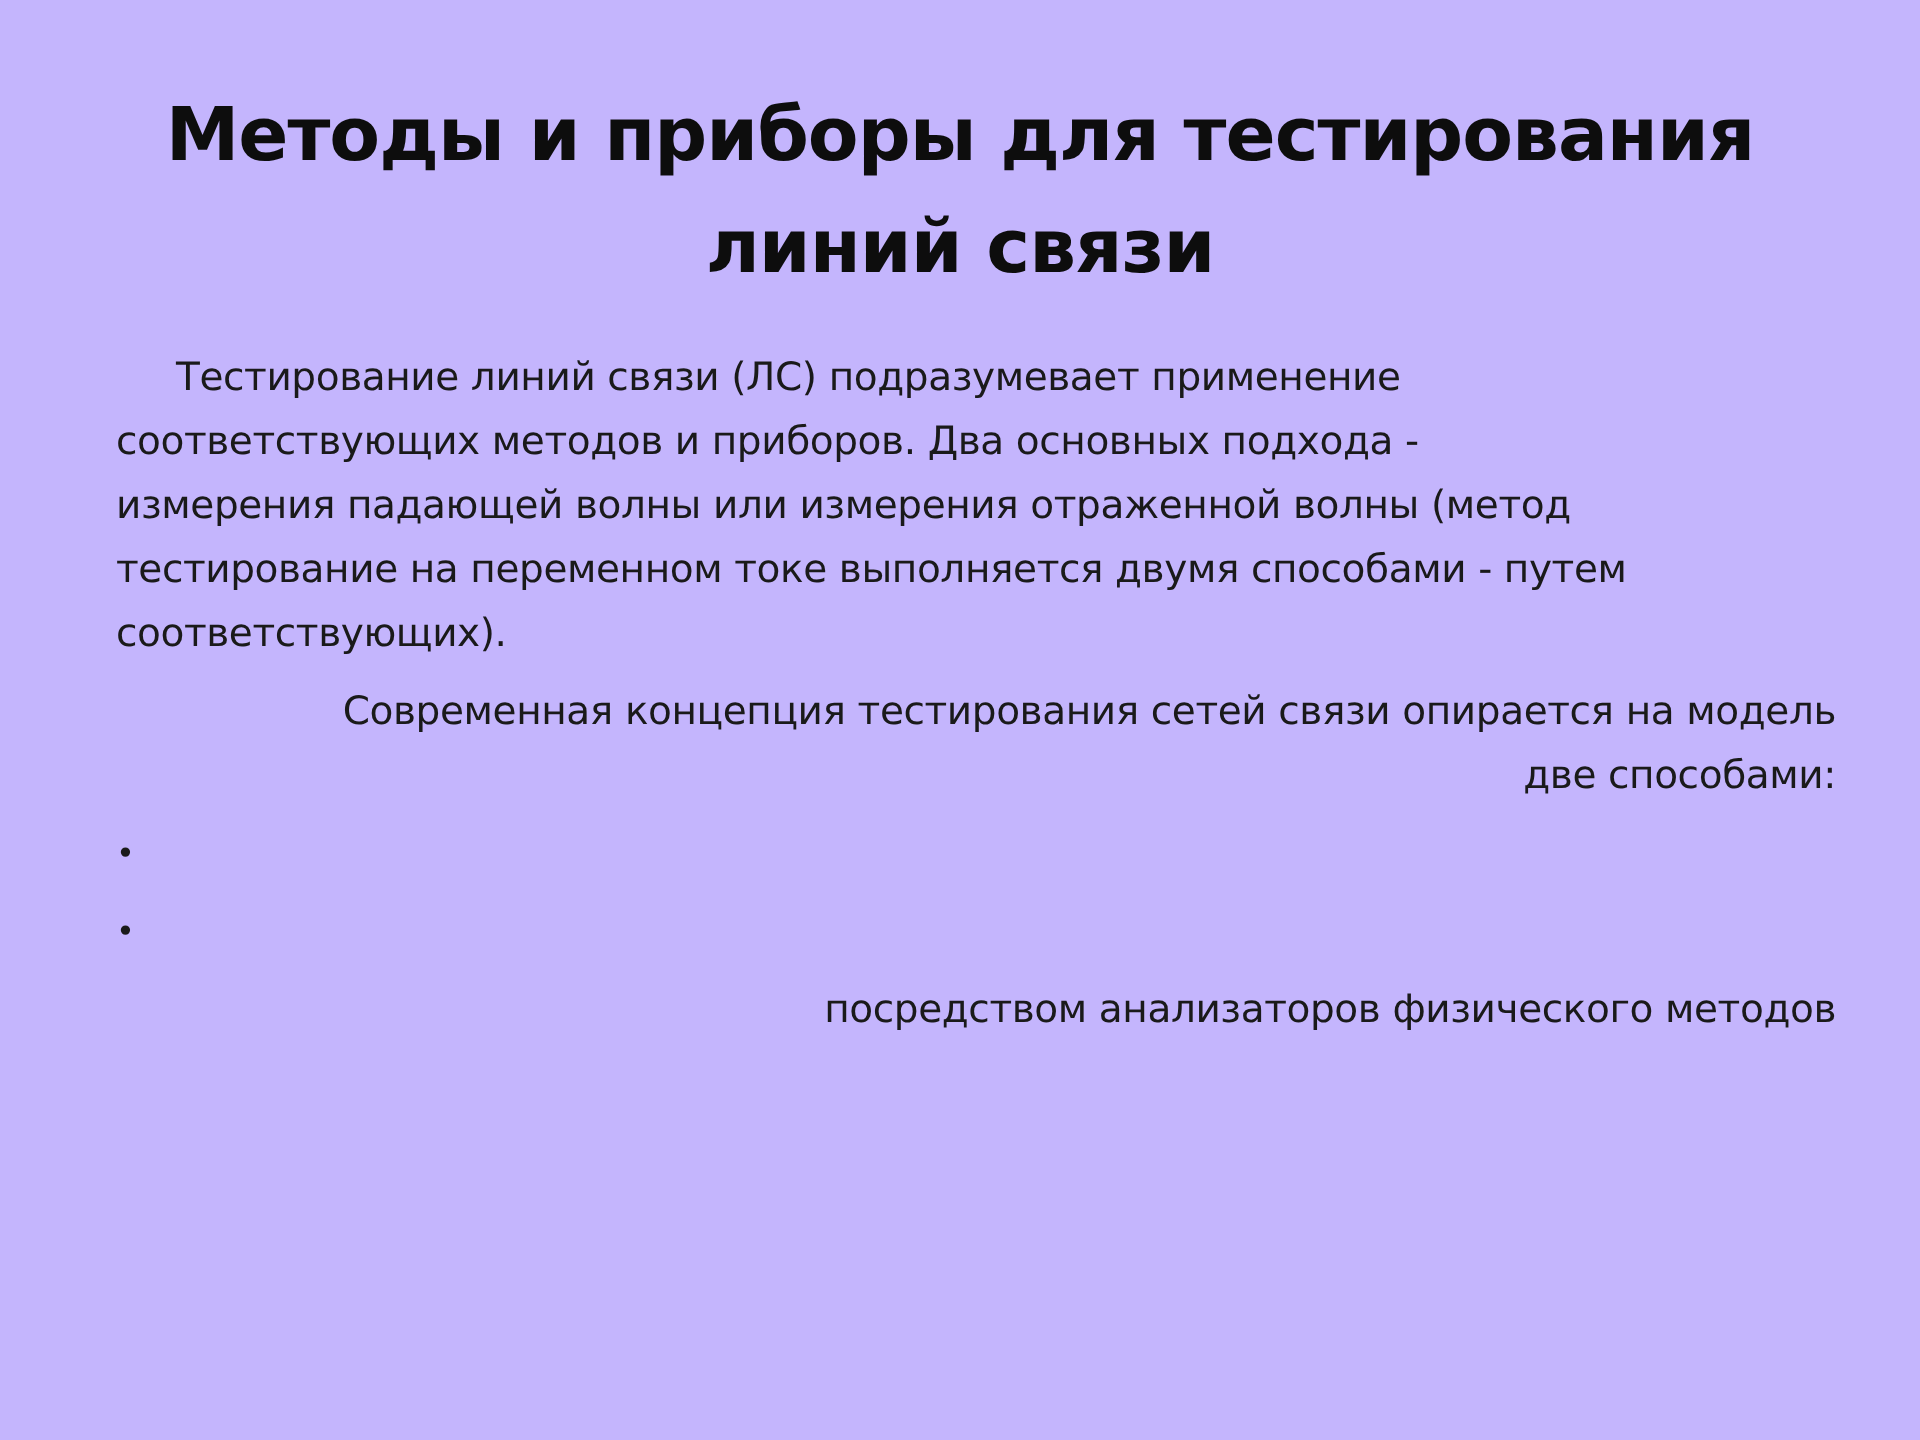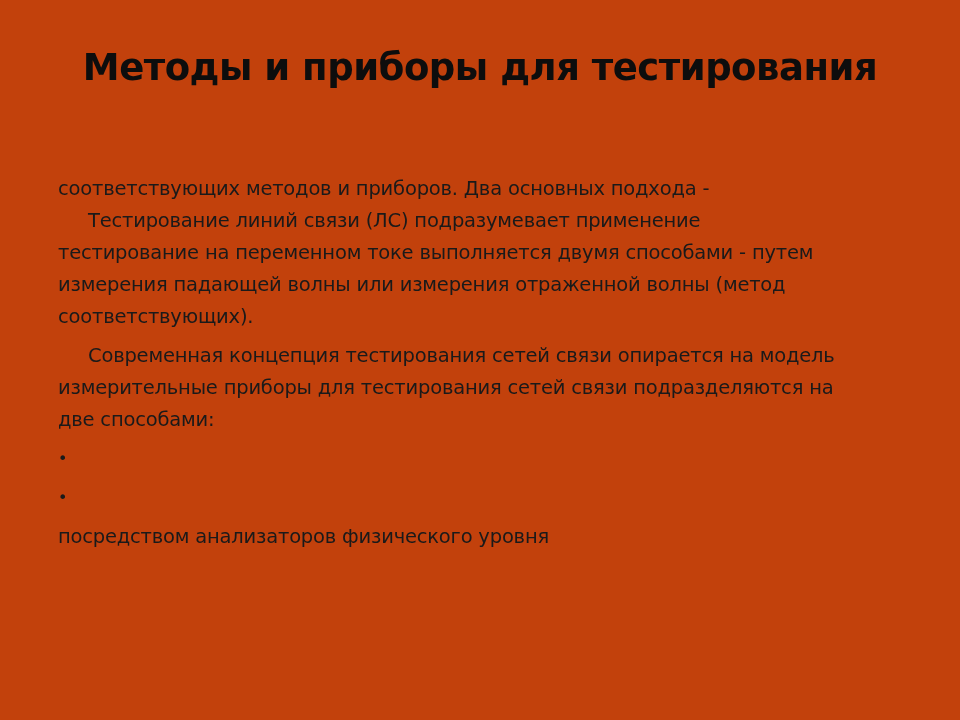--- a/index.html
+++ b/index.html
@@ -13,21 +13,21 @@
       position: relative;
       overflow: hidden;
       font-family: "Liberation Sans", "DejaVu Sans", sans-serif;
       color: #111111;
     }
     .slide {
       position: absolute;
       left: 0; top: 0;
       width: 960px;
       height: 720px;
-      background: #c2410c;
+      background: #c4b5fd;
     }
     .title {
       position: absolute;
       left: 60px;
       top: 40px;
       width: 840px;
       text-align: center;
       font-family: "DejaVu Sans", sans-serif;
       font-weight: bold;
       font-size: 37px;
@@ -46,61 +46,61 @@
       line-height: 32px;
       color: #1a1a1a;
       letter-spacing: -0.2px;
     }
     .line {
       white-space: nowrap;
       display: block;
       height: 32px;
     }
     .indent { padding-left: 30px; }
-    .gap { margin-top: 7px; }
+    .gap { margin-top: 7px; text-align: right; }
     .bullet-row {
       position: relative;
       padding-left: 22px;
     }
     .bullet {
       position: absolute;
       left: 0;
       top: 0;
       font-size: 16px;
     }
   </style>
 </head>
 <body>
 
 <div class="slide">
   <div class="title">
     <span>Методы и приборы для тестирования</span>
+    <span>линий связи</span>
   </div>
 
   <div class="body">
     <div>
+      <span class="line indent">Тестирование линий связи (ЛС) подразумевает применение</span>
       <span class="line">соответствующих методов и приборов. Два основных подхода -</span>
-      <span class="line indent">Тестирование линий связи (ЛС) подразумевает применение</span>
+      <span class="line">измерения падающей волны или измерения отраженной волны (метод</span>
       <span class="line">тестирование на переменном токе выполняется двумя способами - путем</span>
-      <span class="line">измерения падающей волны или измерения отраженной волны (метод</span>
       <span class="line">соответствующих).</span>
     </div>
 
     <div class="gap">
       <span class="line indent">Современная концепция тестирования сетей связи опирается на модель</span>
-      <span class="line">измерительные приборы для тестирования сетей связи подразделяются на</span>
       <span class="line">две способами:</span>
     </div>
 
     <div class="gap">
       <div class="line bullet-row">
         <span class="bullet">•</span>
       </div>
       <div class="line bullet-row gap">
         <span class="bullet">•</span>
       </div>
     </div>
 
     <div class="gap">
-      <span class="line">посредством анализаторов физического уровня</span>
+      <span class="line">посредством анализаторов физического методов</span>
     </div>
   </div>
 </div>
 
 </body></html>

